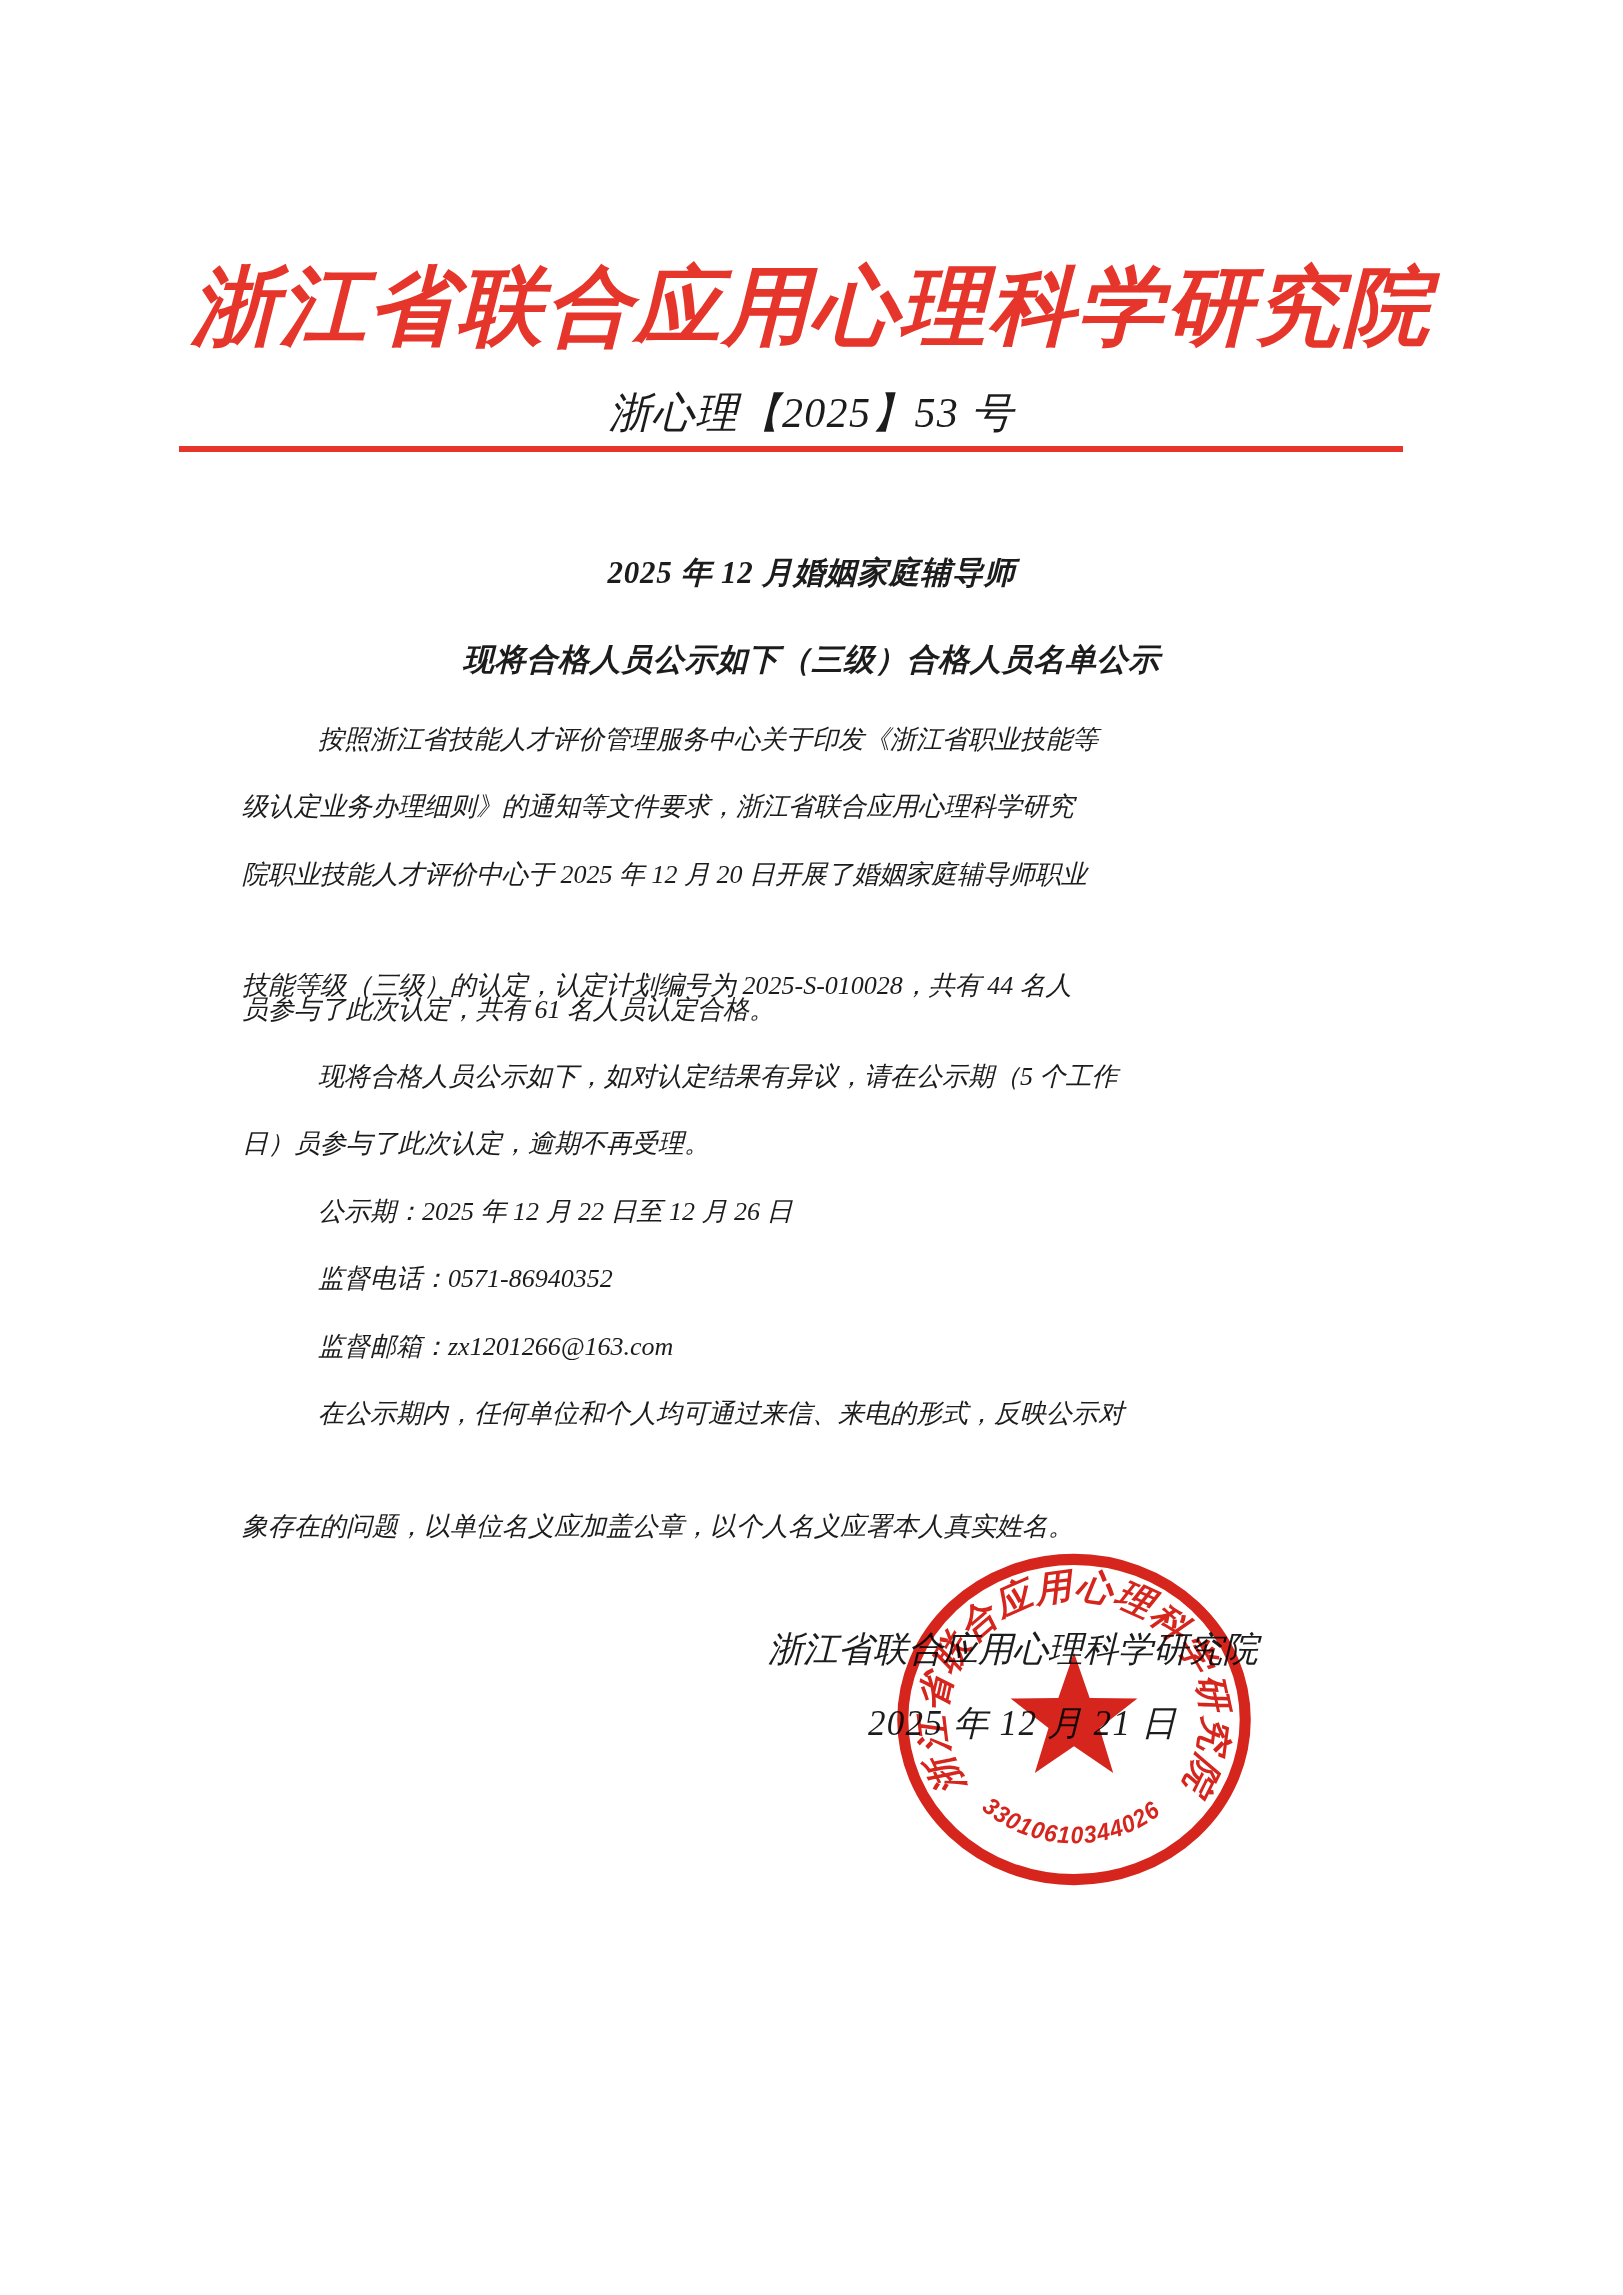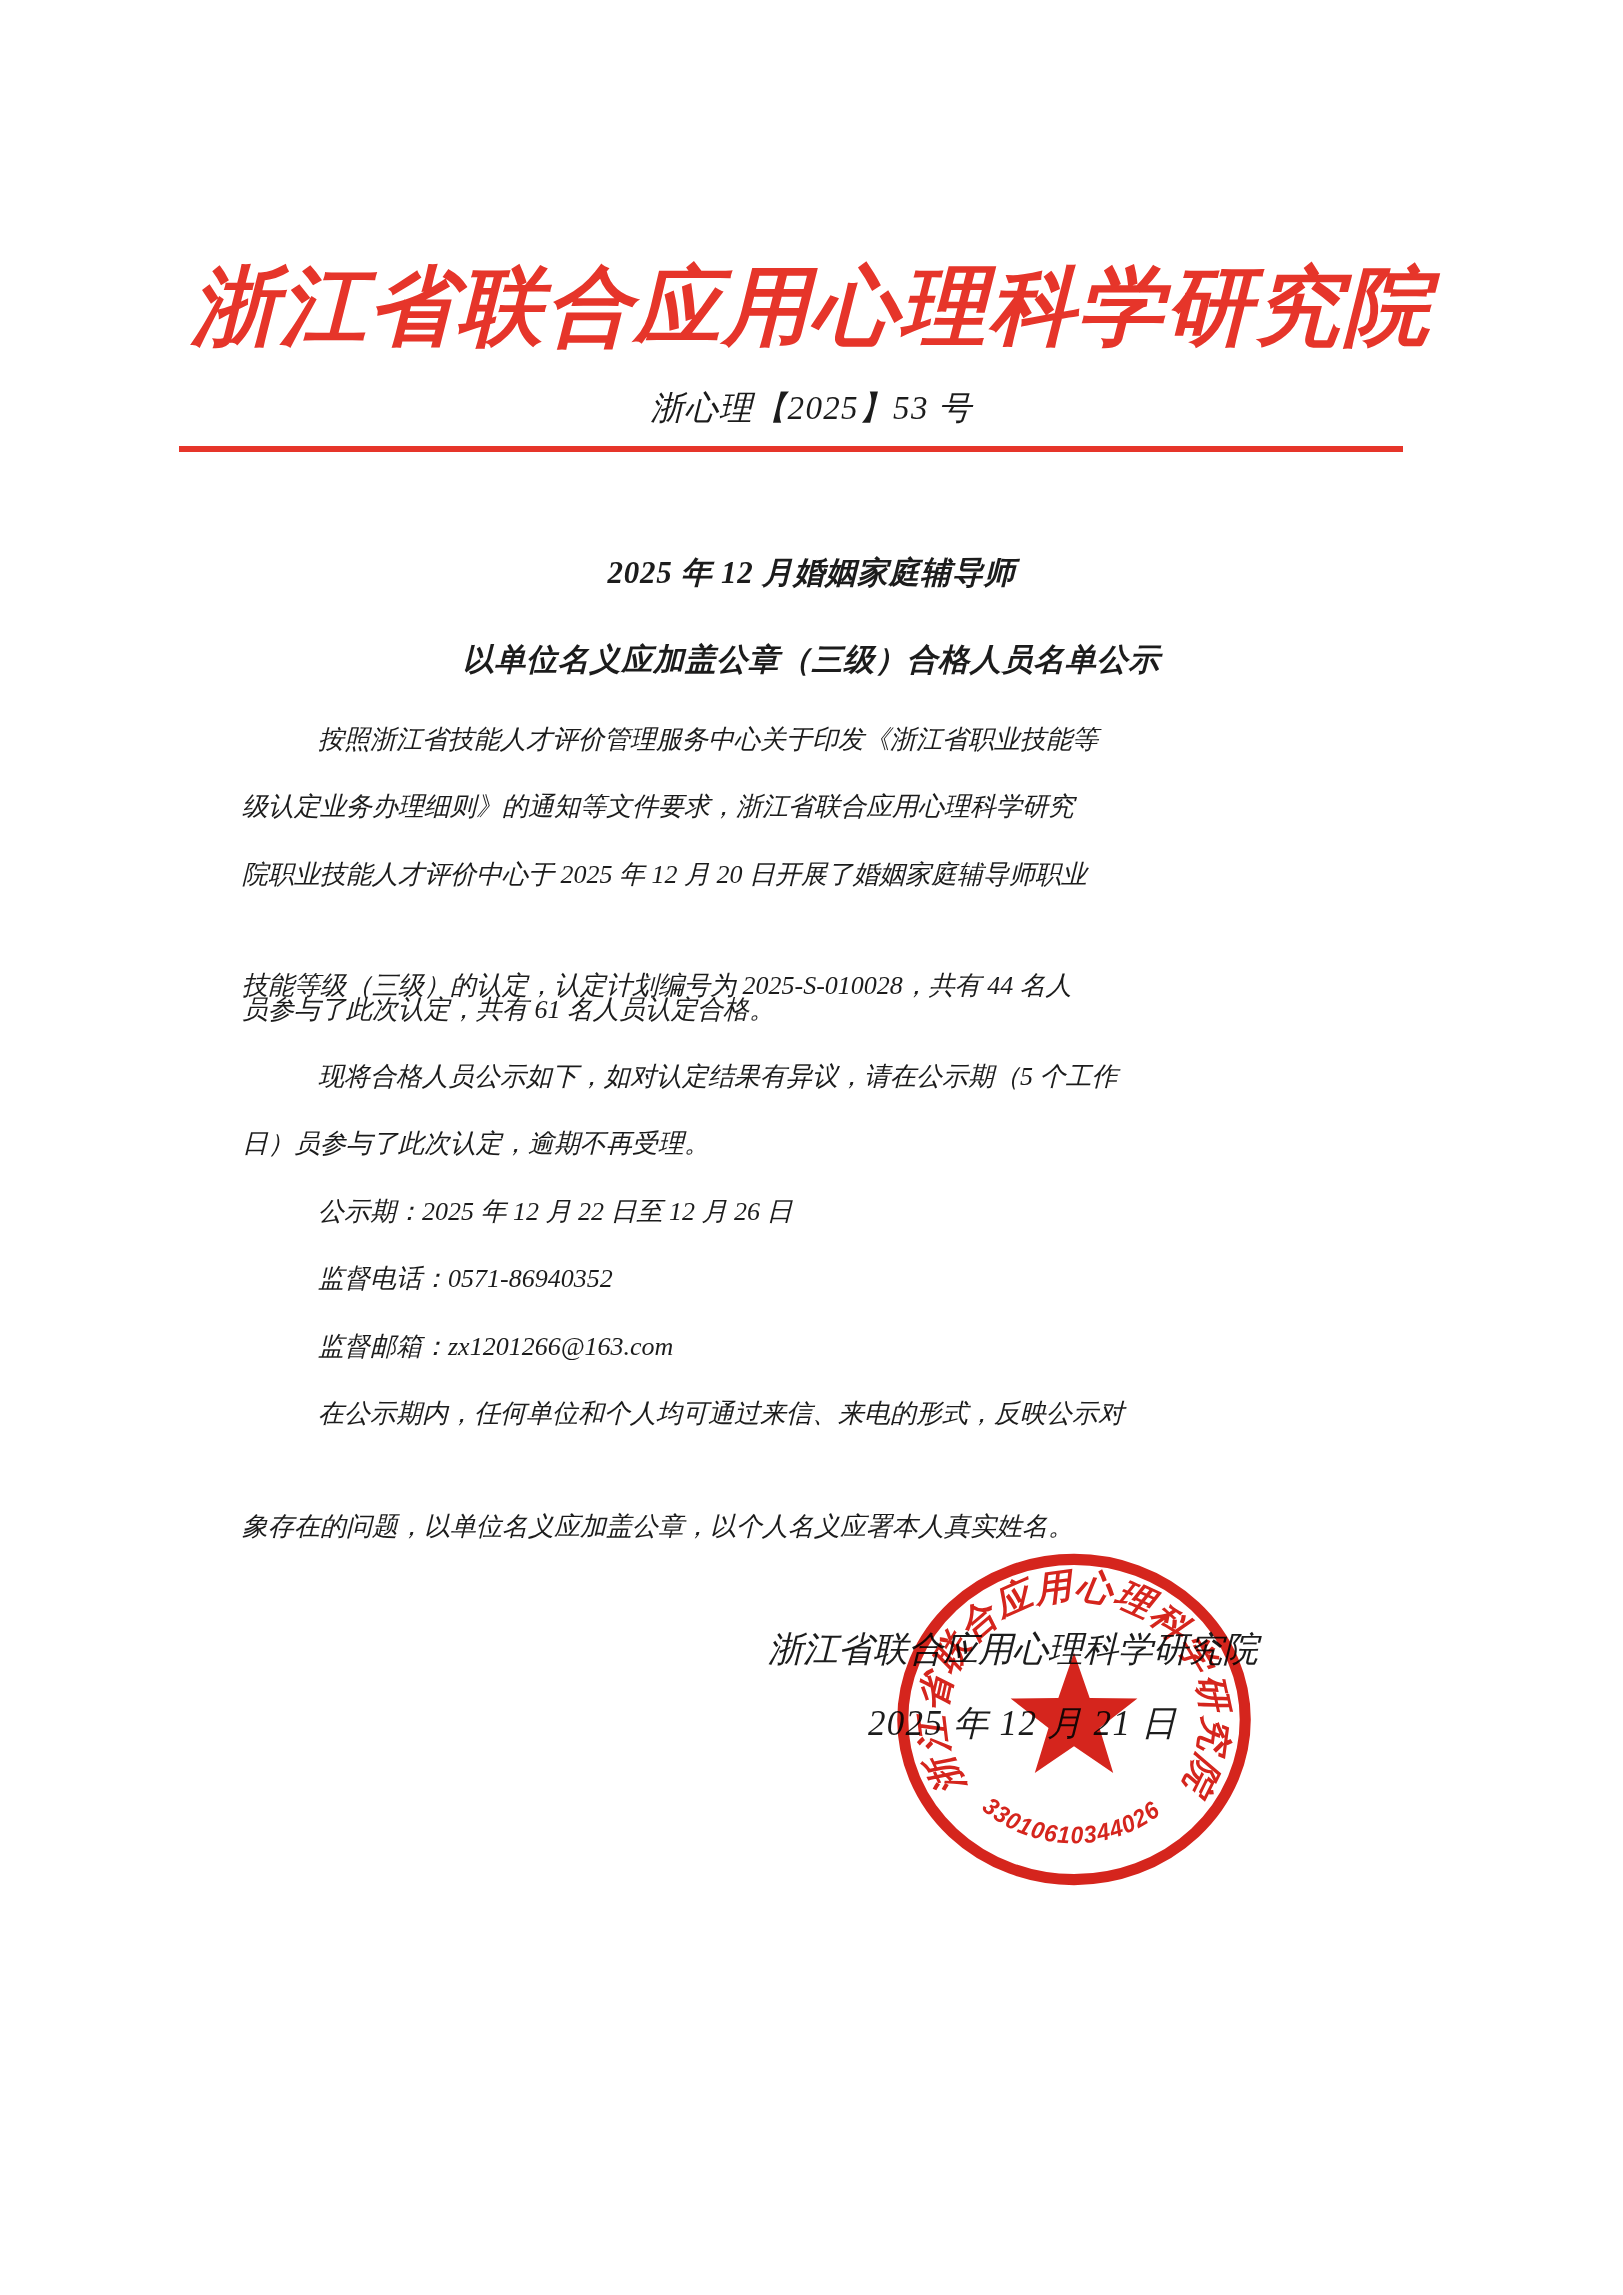--- a/index.html
+++ b/index.html
@@ -9,21 +9,21 @@
     font-family:"Liberation Serif","DejaVu Serif",serif;
     color:#1c1c1c;
   }
   .abs{position:absolute;font-style:italic;}
   .centered{left:0;right:0;text-align:center;white-space:nowrap;}
   .org-title{
     top:260px;font-size:86px;font-weight:bold;letter-spacing:2.6px;
     color:#e6352a;line-height:1.1;
   }
   .doc-number{
-    top:390px;font-size:33px;letter-spacing:1.3px;line-height:1.1;
+    top:390px;font-size:42px;letter-spacing:1.3px;line-height:1.1;
   }
   .red-rule{
     left:179px;top:446px;width:1224px;height:5.9px;background:#e6352a;
   }
   .notice-title{
     font-size:31px;font-weight:bold;line-height:1.1;letter-spacing:0.7px;
   }
   .nt1{top:556px;}
   .nt2{top:643px;}
   .bline{
@@ -52,21 +52,21 @@
 </head>
 <body>
 
 <div class="abs centered org-title">浙江省联合应用心理科学研究院</div>
 
 <div class="abs centered doc-number">浙心理【2025】53 号</div>
 
 <div class="abs red-rule"></div>
 
 <div class="abs centered notice-title nt1">2025 年 12 月婚姻家庭辅导师</div>
-<div class="abs centered notice-title nt2">以单位名义应加盖公章（三级）合格人员名单公示</div>
+<div class="abs centered notice-title nt2">现将合格人员公示如下（三级）合格人员名单公示</div>
 
 <div class="abs bline indent" style="top:706px">按照浙江省技能人才评价管理服务中心关于印发《浙江省职业技能等</div>
 <div class="abs bline" style="top:773px">级认定业务办理细则》的通知等文件要求，浙江省联合应用心理科学研究</div>
 <div class="abs bline" style="top:841px">院职业技能人才评价中心于 2025 年 12 月 20 日开展了婚姻家庭辅导师职业</div>
 <div class="abs bline" style="top:952px">技能等级（三级）的认定，认定计划编号为 2025-S-010028，共有 44 名人</div>
 <div class="abs bline" style="top:976px">员参与了此次认定，共有 61 名人员认定合格。</div>
 <div class="abs bline indent" style="top:1043px">现将合格人员公示如下，如对认定结果有异议，请在公示期（5 个工作</div>
 <div class="abs bline" style="top:1110px">日）员参与了此次认定，逾期不再受理。</div>
 <div class="abs bline indent" style="top:1178px">公示期：2025 年 12 月 22 日至 12 月 26 日</div>
 <div class="abs bline indent" style="top:1245px">监督电话：0571-86940352</div>

